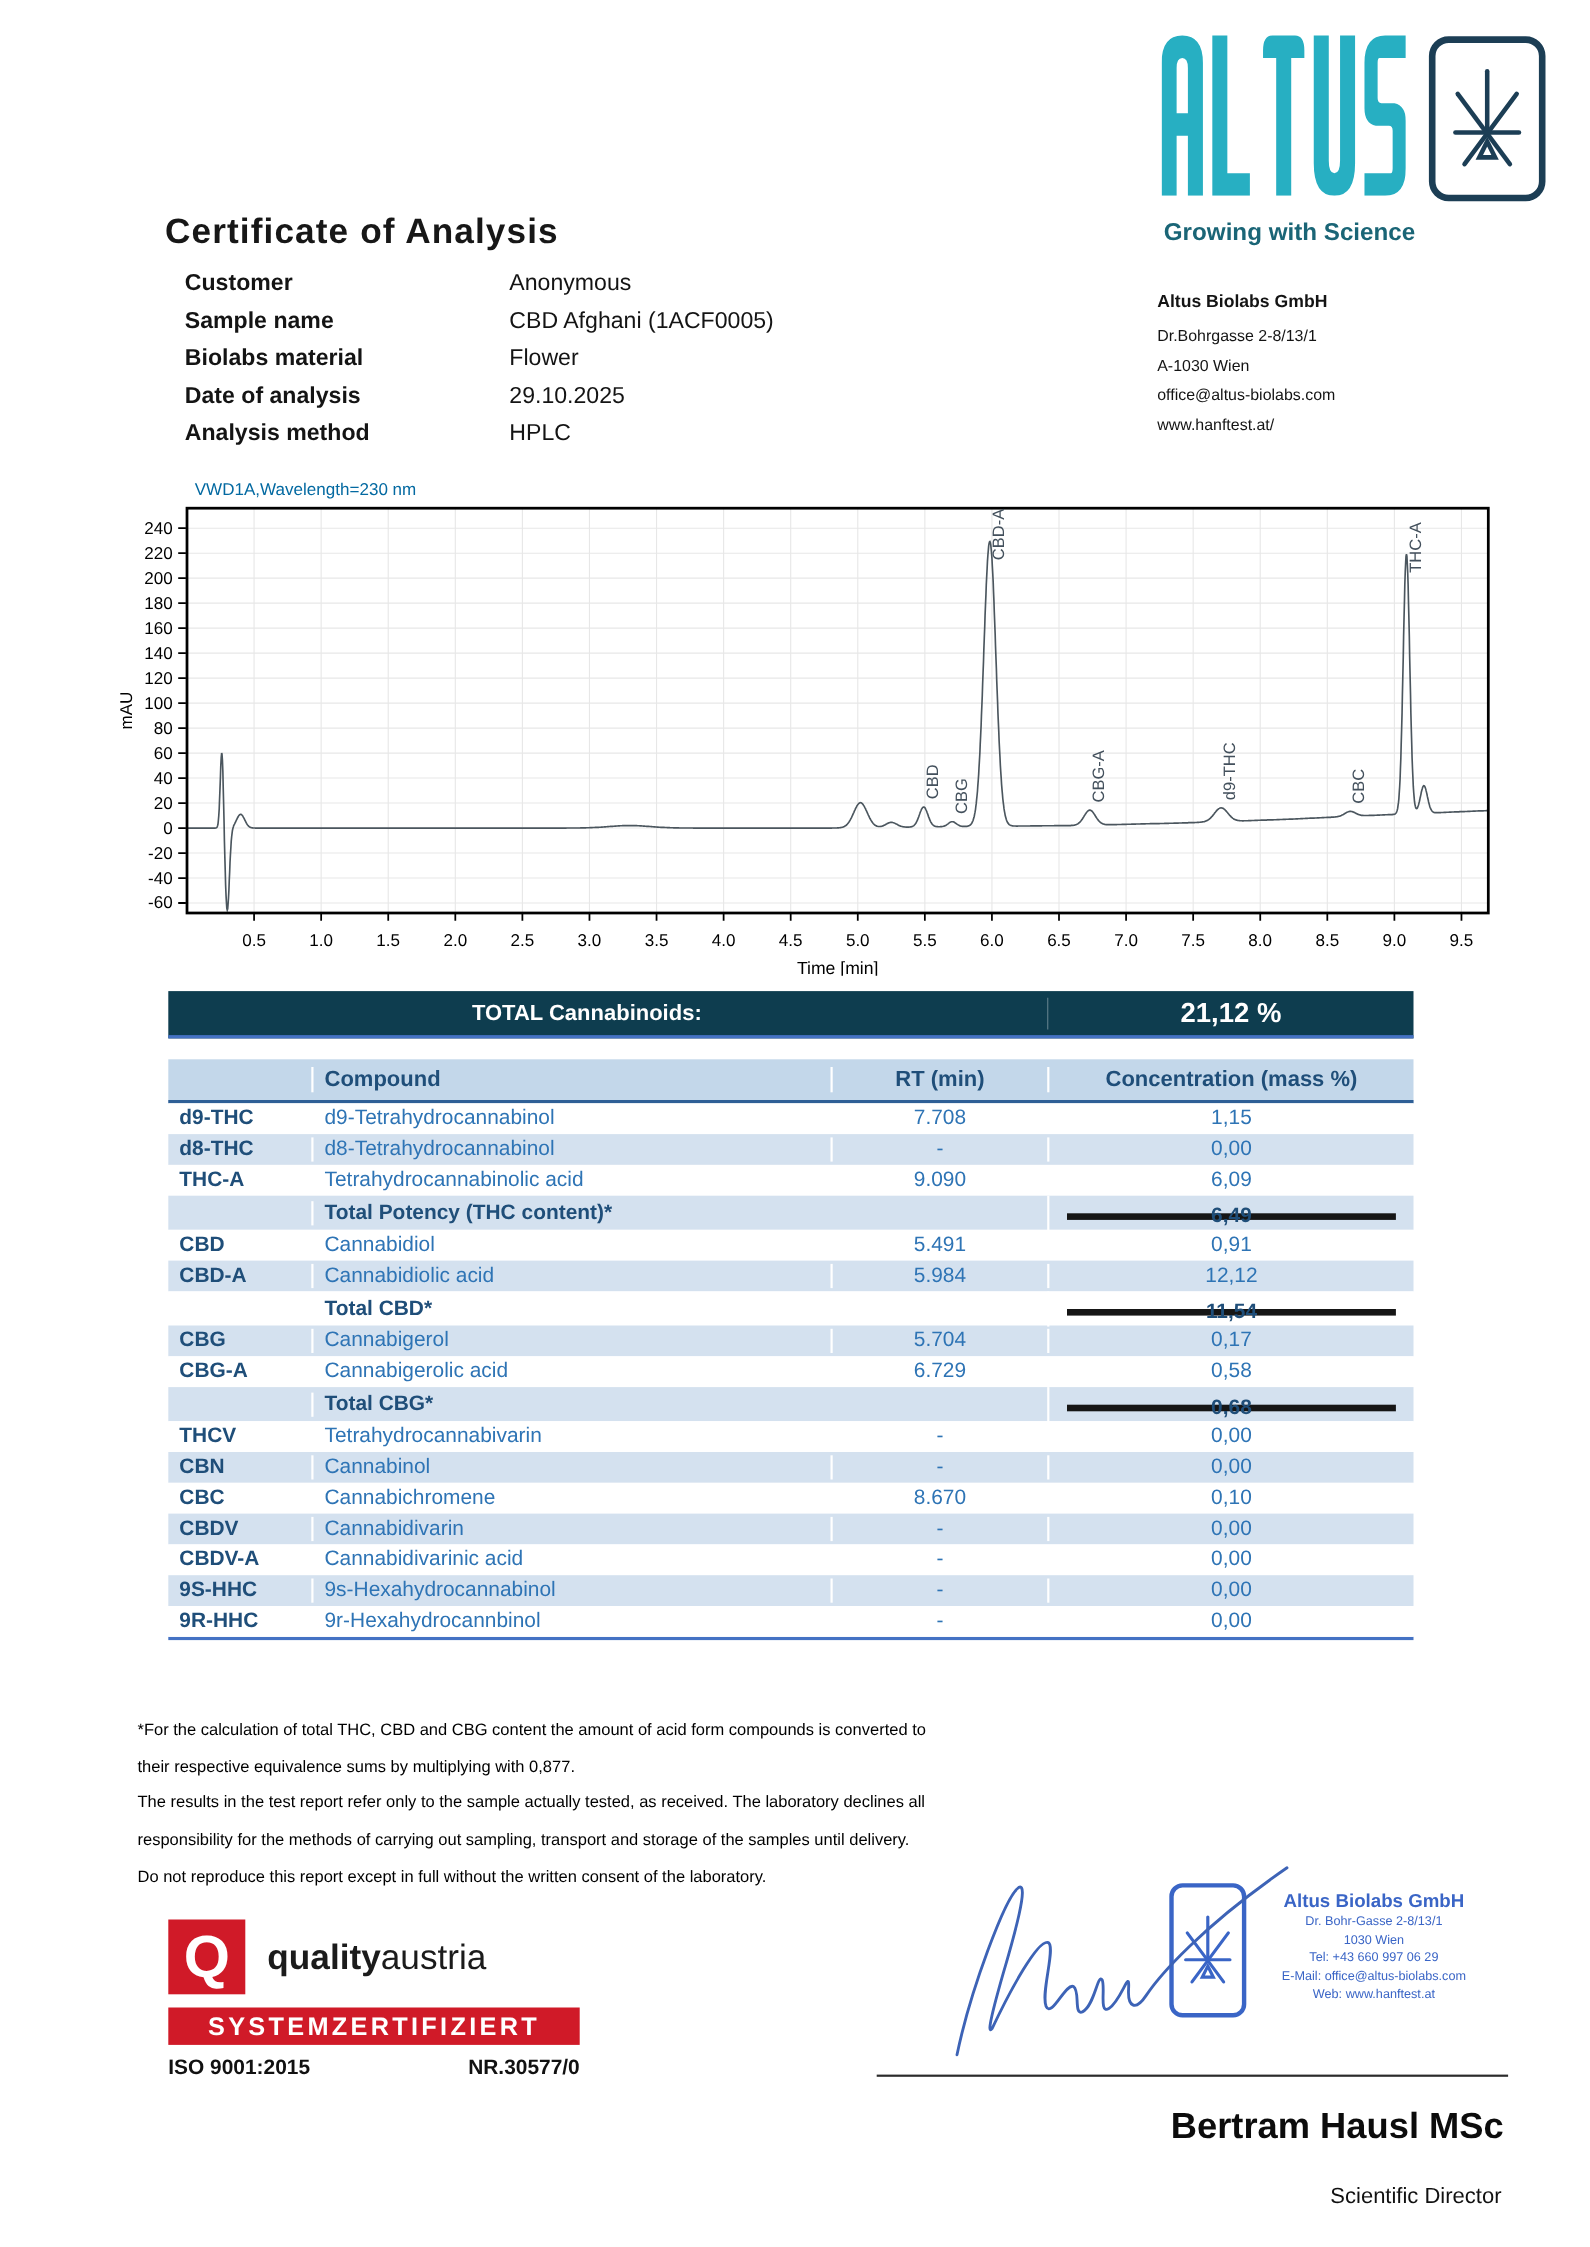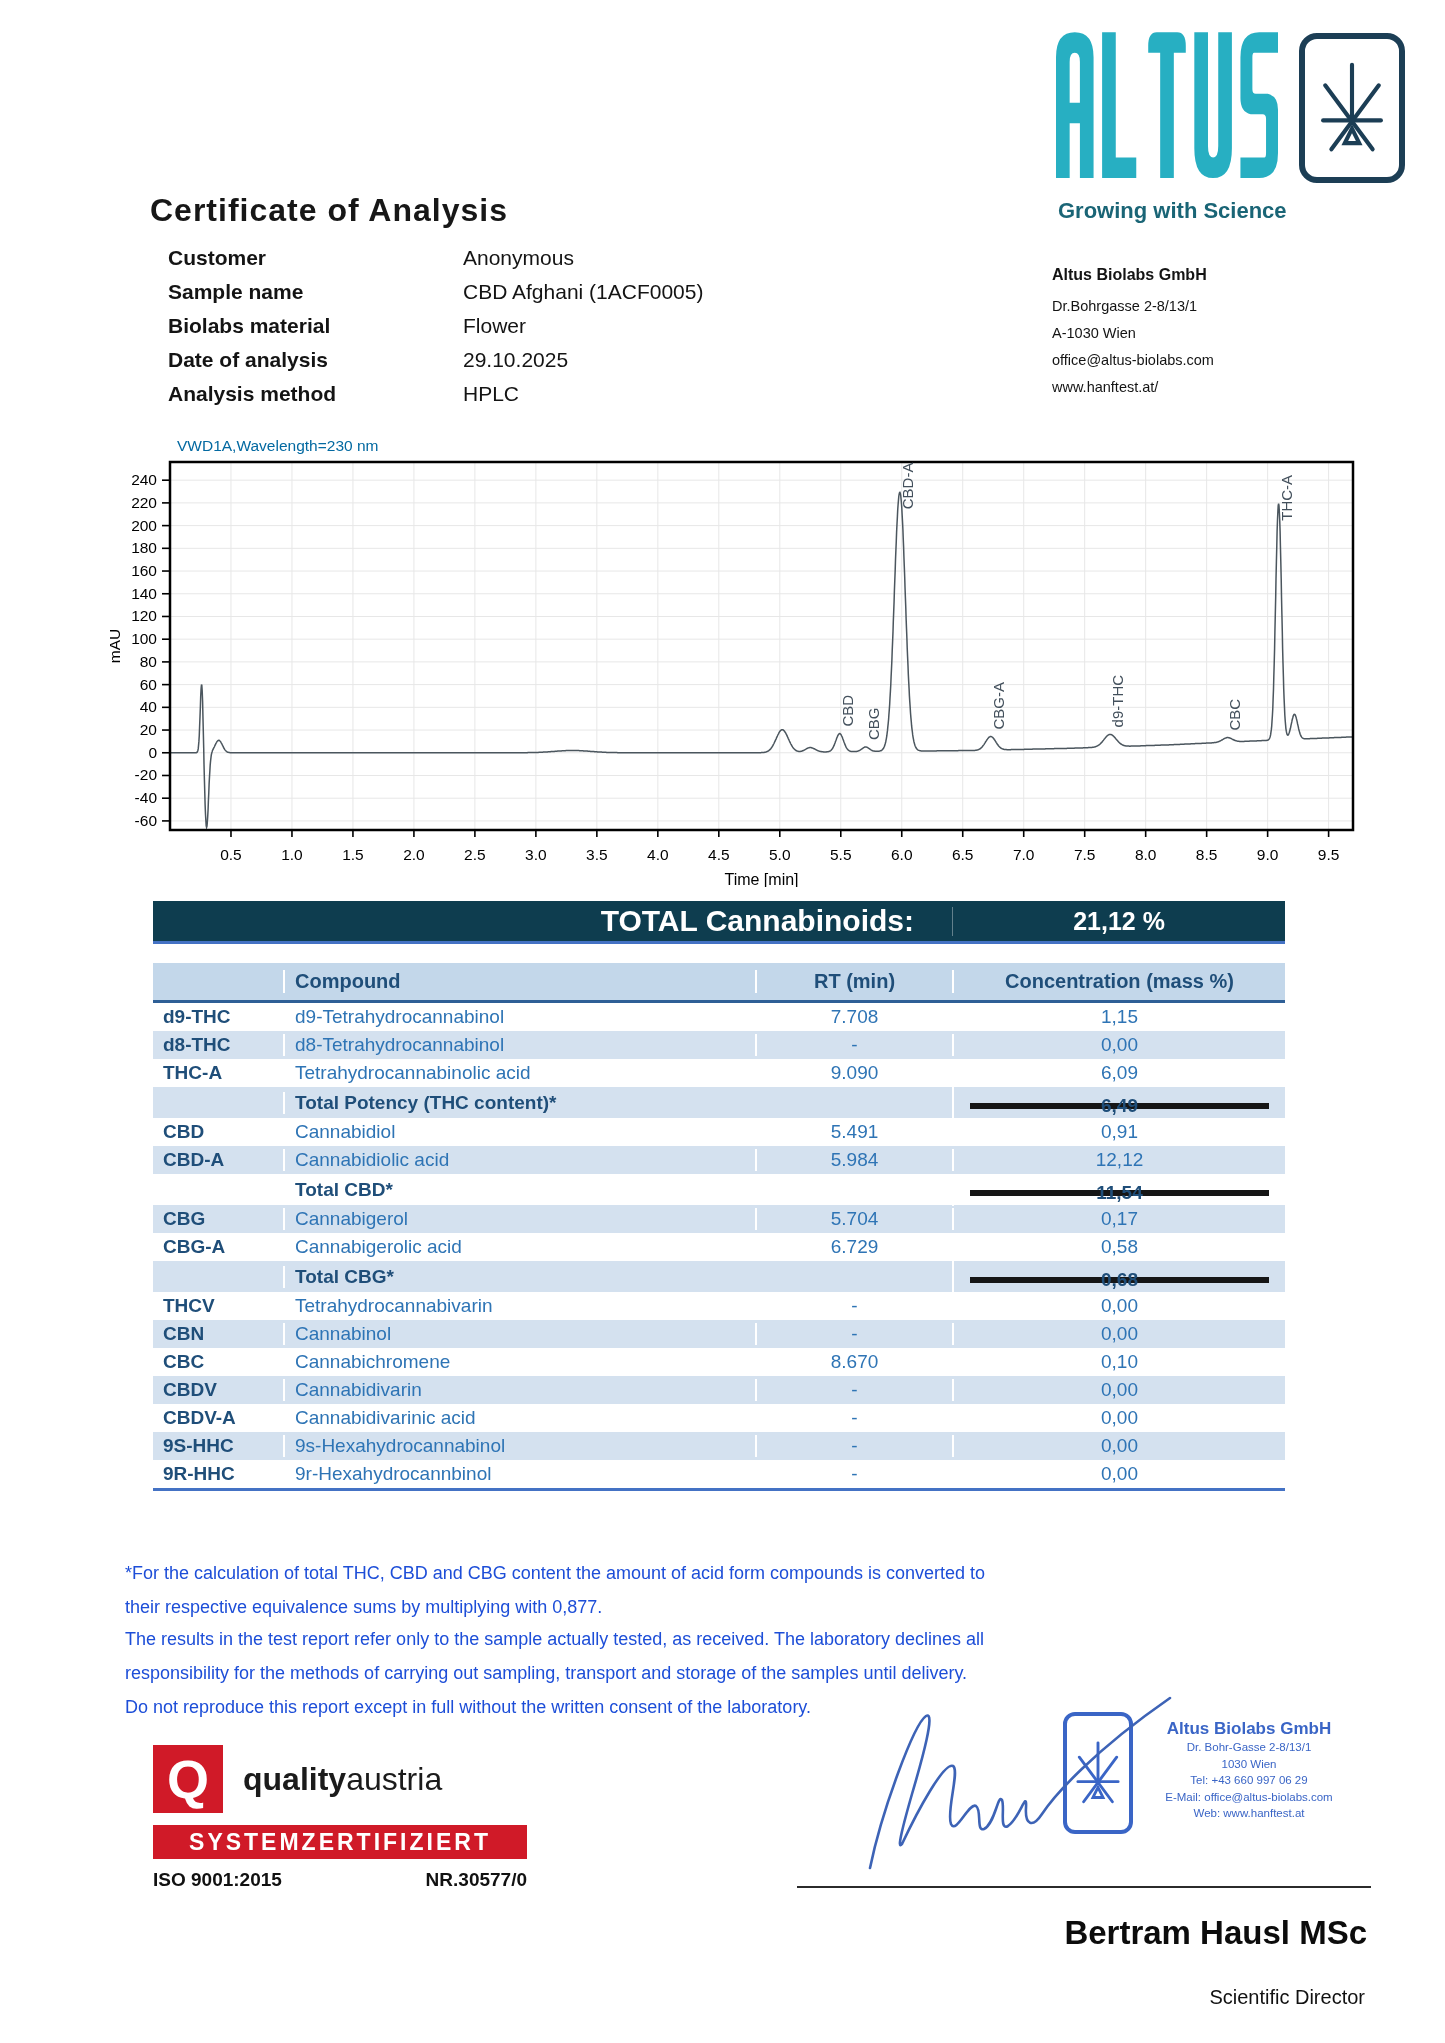--- a/index.html
+++ b/index.html
@@ -34,39 +34,39 @@
   .curve{fill:none;stroke:#4b565e;stroke-width:1.5;}
   .tick{stroke:#000;stroke-width:1.6;}
   .ylab{font-size:15.5px;fill:#000;text-anchor:end;}
   .xlab{font-size:15.5px;fill:#000;text-anchor:middle;}
   .xtitle{font-size:16px;}
   .plab{font-size:15px;fill:#43505c;}
 
   
   .ctable{left:153px;top:901px;width:1132px;border-bottom:3px solid #4472c4;}
   .bar{height:40px;background:#0e3d4f;display:flex;align-items:center;border-bottom:3px solid #4472c4;}
-  .bar-label{flex:1;text-align:right;padding-right:38px;color:#fff;font-size:30px;font-weight:bold;}
+  .bar-label{flex:1;text-align:center;padding-right:38px;color:#fff;font-size:20px;font-weight:bold;}
   .bar-value{width:333px;text-align:center;color:#fff;font-size:25px;font-weight:bold;
              border-left:1px solid rgba(255,255,255,.35);box-sizing:border-box;}
   .thead,.trow{display:grid;grid-template-columns:130px 472px 197px 333px;align-items:center;}
   .thead{height:37px;background:#c3d7ea;font-size:20px;font-weight:bold;color:#1f4e79;border-bottom:3px solid #2e5f96;margin-top:19px;}
   .thead>div:nth-child(n+2),.trow>div:nth-child(n+2){border-left:2px solid #fff;box-sizing:border-box;}
   .th-comp,.c-comp{padding-left:10px;}
   .th-rt,.th-conc,.c-rt,.c-conc{text-align:center;}
   .trow{height:28px;font-size:19px;color:#2e74b5;background:#fff;}
   .trow.shade{background:#d4e1ef;}
   .c-abbr{font-weight:bold;color:#1f4e79;padding-left:10px;}
   .trow.total{height:31px;}
   .trow.total .c-comp{font-weight:bold;color:#1f4e79;}
   .trow.total .c-conc{padding:16px;height:31px;}
   .box{width:100%;height:100%;border:3px solid #161616;box-sizing:border-box;display:flex;
        align-items:center;justify-content:center;font-weight:bold;color:#1f4e79;}
 
   
-  .footnote{left:125px;font-size:18px;line-height:34px;color:#1d4ed8;}
+  .footnote{left:125px;font-size:15px;line-height:34px;color:#000000;}
   .fn1{top:1556px;}
   .fn2{top:1622px;}
 
   
   .qa{left:153px;top:1745px;width:374px;}
   .qa-top{display:flex;align-items:center;}
   .qa-q{width:70px;height:68px;background:#d01a28;color:#fff;display:flex;align-items:center;
         justify-content:center;font-size:54px;font-weight:bold;}
   .qa-word{margin-left:20px;font-size:32px;color:#1b1b1b;white-space:nowrap;}
   .qa-word .b{font-weight:bold;}

